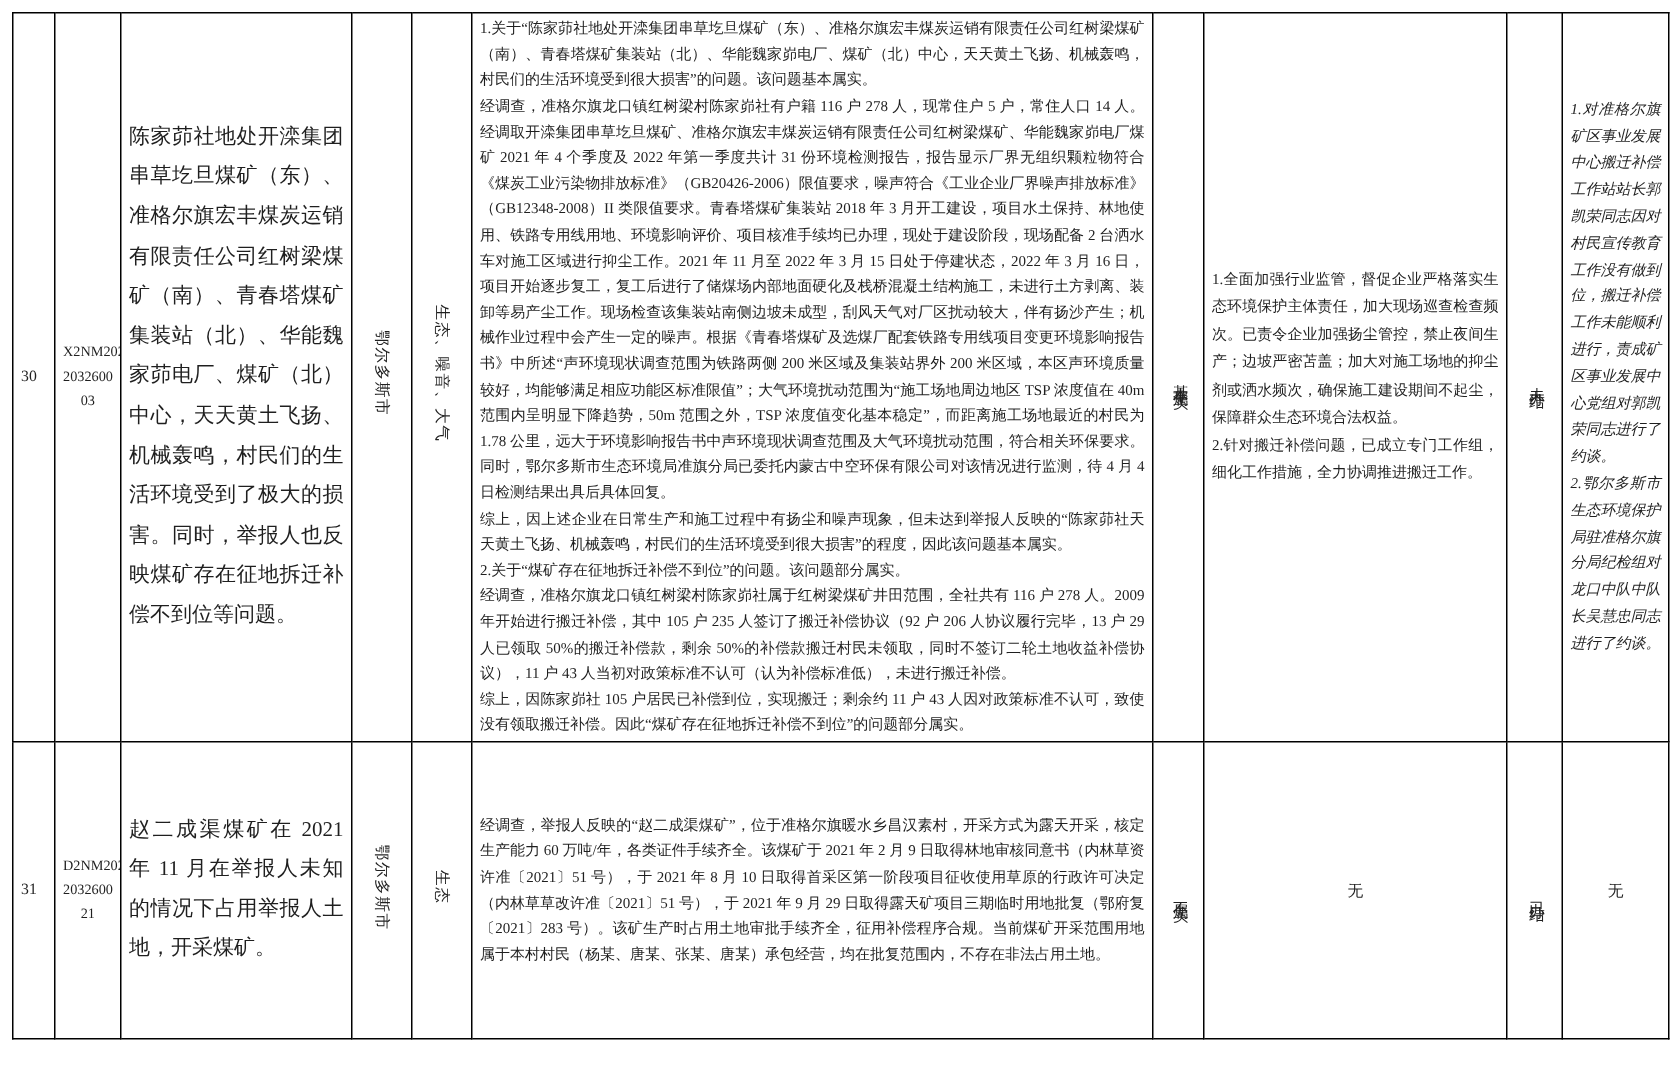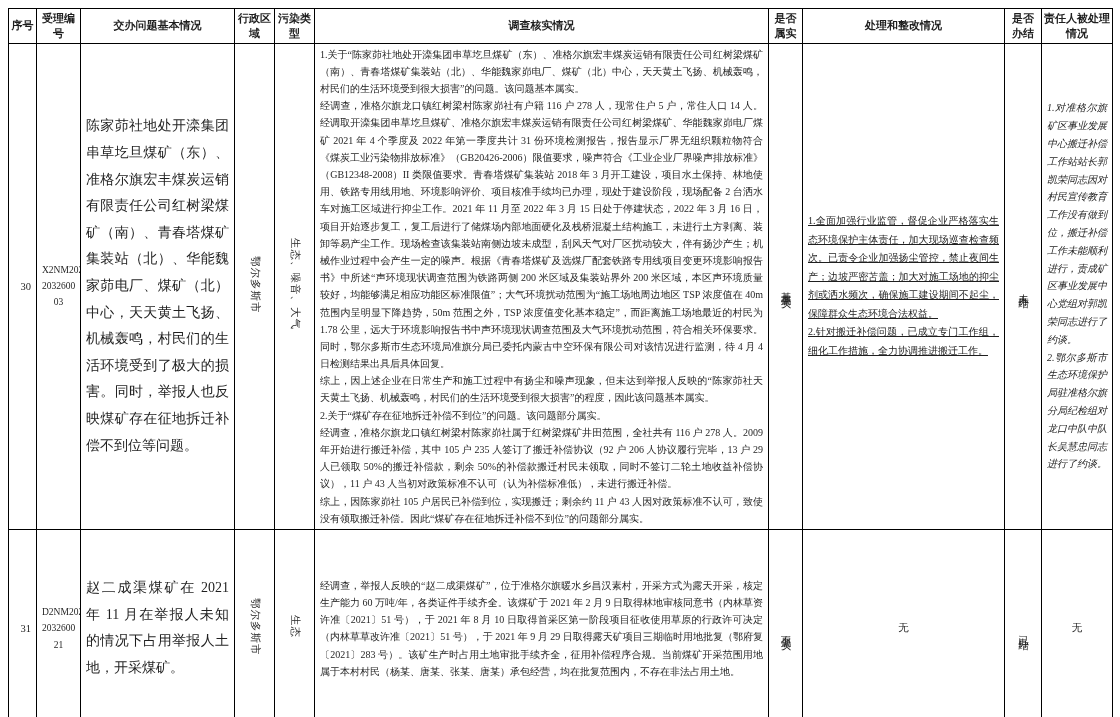--- a/index.html
+++ b/index.html
@@ -20,33 +20,33 @@
     box-sizing:border-box;
   }
   .doc th{
     font-size:11px;font-weight:bold;text-align:center;
     padding:2px 2px;line-height:1.35;
   }
   tr.hdr{height:34px;}
   tr.r30{height:467px;}
   tr.r31{height:198px;}
   .cellc{text-align:center;}
-  .seq{font-size:10.5px;text-align:right;}
+  .seq{font-size:10.5px;text-align:left;}
   .caseno{
     font-size:9.5px;line-height:1.7;text-align:center;
     white-space:pre-line;padding:2px 1px;
   }
   .para{
     font-size:10px;line-height:1.7;
     text-align:justify;white-space:pre-line;
     padding:4px 6px;
   }
   .problem{font-size:14px;line-height:1.9;padding:4px 7px;}
   .invest{line-height:1.72;}
-  .action{line-height:1.85;text-decoration:underline;}
+  .action{line-height:1.85;}
   .resp{line-height:1.78;padding:4px 5px;font-style:italic;}
   .vert-side{
     display:inline-block;
     writing-mode:vertical-rl;text-orientation:sideways;
     font-size:10.5px;letter-spacing:1px;
     max-height:440px;
   }
   .vert-up{
     display:inline-block;
     writing-mode:vertical-rl;text-orientation:upright;
@@ -64,32 +64,20 @@
       <col style="width:154px">
     <col style="width:40px">
       <col style="width:40px">
       <col style="width:454px">
     <col style="width:34px">
       <col style="width:202px">
       <col style="width:37px">
     <col style="width:71px">
   </colgroup>
   <tbody>
-      <tr class="hdr">
-    <th>序号</th>
-    <th>受理编号</th>
-    <th>交办问题基本情况</th>
-    <th>行政区域</th>
-    <th>污染类型</th>
-    <th>调查核实情况</th>
-    <th>是否属实</th>
-    <th>处理和整改情况</th>
-    <th>是否办结</th>
-    <th>责任人被处理情况</th>
-  </tr>
 
   <tr class="r30">
     <td class="seq">30</td>
     <td class="caseno">X2NM202
 2032600
 03</td>
     <td class="para problem">陈家茆社地处开滦集团串草圪旦煤矿（东）、准格尔旗宏丰煤炭运销有限责任公司红树梁煤矿（南）、青春塔煤矿集装站（北）、华能魏家茆电厂、煤矿（北）中心，天天黄土飞扬、机械轰鸣，村民们的生活环境受到了极大的损害。同时，举报人也反映煤矿存在征地拆迁补偿不到位等问题。</td>
     <td class="cellc"><span class="vert-side">鄂尔多斯市</span></td>
     <td class="cellc"><span class="vert-side">生态、噪音、大气</span></td>
     <td class="para invest">1.关于“陈家茆社地处开滦集团串草圪旦煤矿（东）、准格尔旗宏丰煤炭运销有限责任公司红树梁煤矿（南）、青春塔煤矿集装站（北）、华能魏家峁电厂、煤矿（北）中心，天天黄土飞扬、机械轰鸣，村民们的生活环境受到很大损害”的问题。该问题基本属实。

